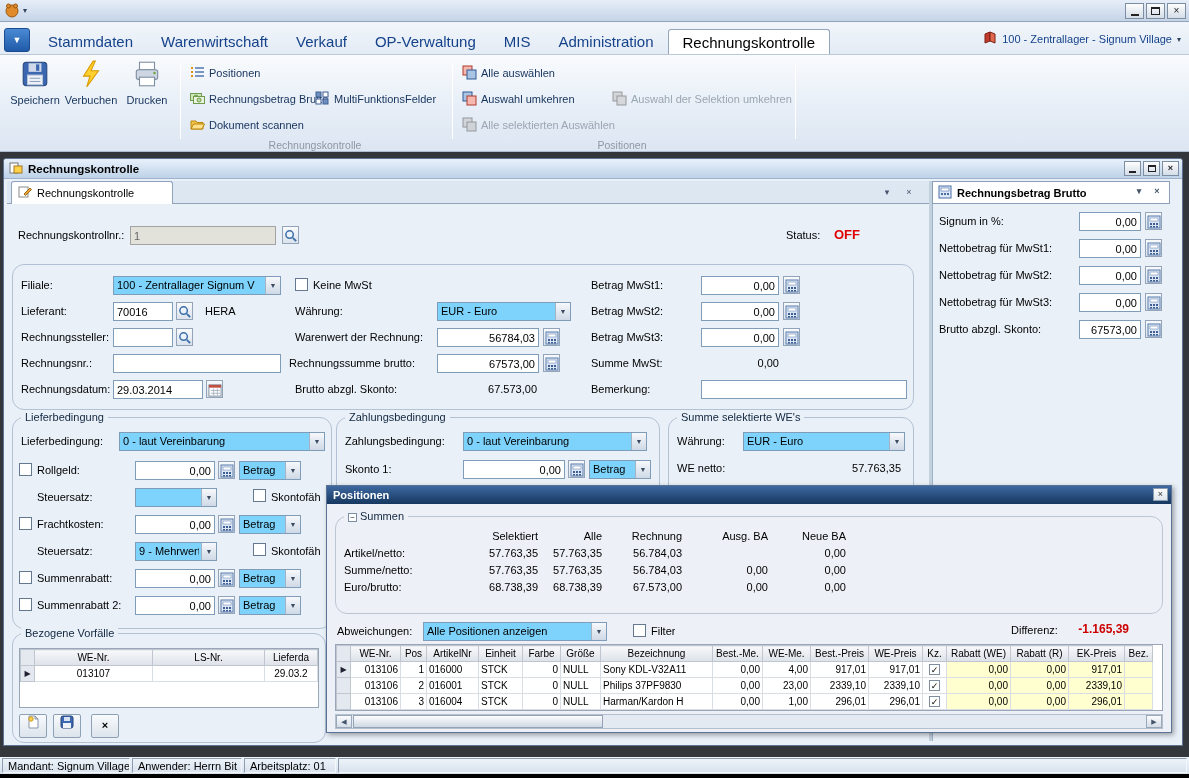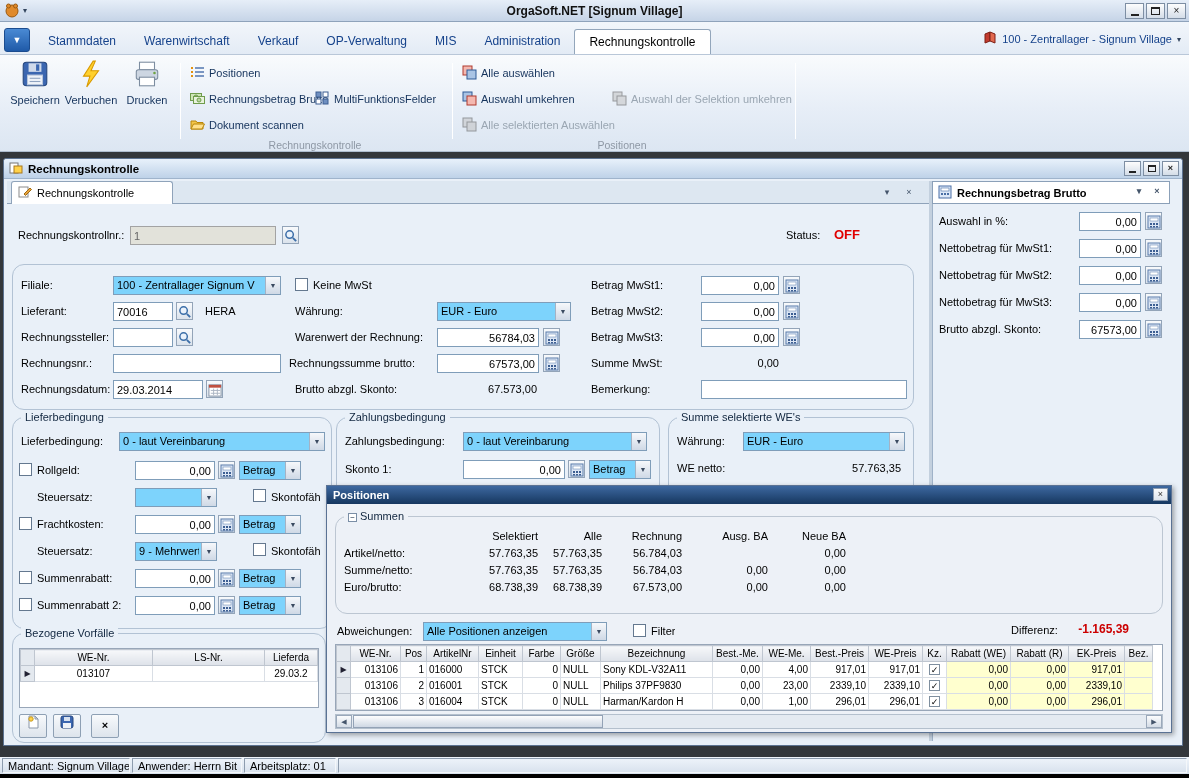--- a/index.html
+++ b/index.html
@@ -15,21 +15,21 @@
 .caret{font-size:8px;color:#33455e}
 .winbtns{position:absolute;right:3px;top:3px;display:flex;gap:2px;z-index:2}
 .wbtn{width:19px;height:16px;border:1px solid #7d8ea3;background:linear-gradient(#fdfdfd,#d4dde8);text-align:center;line-height:13px;font-size:10px;color:#222}
 .g-min{display:block;width:8px;height:2px;background:#222;margin:10px auto 0}
 .g-max{display:block;width:9px;height:8px;border:1px solid #222;border-top:2px solid #222;margin:3px auto 0}
 
 
 .tabsrow{left:0;top:22px;width:1189px;height:32px;background:linear-gradient(#f2f6fb,#e3ebf5)}
 .appbtn{position:absolute;left:4px;top:6px;width:26px;height:24px;border:1px solid #1b4c8f;border-radius:3px;background:linear-gradient(#4a8ad4,#1f5aa8);color:#fff;text-align:center;line-height:22px;font-size:9px}
 .rtabs{position:absolute;left:34px;bottom:0;display:flex;align-items:flex-end}
-.rtab{height:25px;line-height:25px;padding:0 14px;color:#15428b;font-size:12px;white-space:nowrap}
+.rtab{height:25px;line-height:25px;padding:0 14px;color:#15428b;font-size:15px;white-space:nowrap}
 .rtab.act{background:#fff;border:1px solid #93a6bb;border-bottom:none;border-radius:3px 3px 0 0;color:#000;z-index:2}
 .ctx{position:absolute;right:8px;top:6px;height:22px;display:flex;align-items:center;gap:5px;color:#15428b}
 
 
 .ribbon{left:0;top:54px;width:1189px;height:98px;background:linear-gradient(#f9fbfd,#e7eef7 55%,#dce6f2);border-top:1px solid #b9c7d8;border-bottom:1px solid #aebdcf}
 .vdiv{position:absolute;top:8px;height:76px;width:1px;background:#c7d3e1;border-right:1px solid #fff}
 .bigb{position:absolute;top:4px;width:54px;height:76px;text-align:center;color:#15335c;cursor:default}
 .bigb .bl{display:block;margin-top:3px}
 .icb{position:absolute;height:20px;display:flex;align-items:center;gap:4px;color:#15335c;white-space:nowrap}
 .icb.gray{color:#9aa6b2}
@@ -132,21 +132,20 @@
 
 
 .statusbar{left:0;top:757px;width:1189px;height:17px;background:linear-gradient(#f0f5fb,#d6e0ec);display:flex;align-items:center;gap:2px;padding:0 2px}
 .spanel{height:15px;line-height:14px;padding:0 5px;border:1px solid;border-color:#8d9cae #f4f7fa #f4f7fa #8d9cae;white-space:nowrap;overflow:hidden}
 .blackstrip{left:0;top:774px;width:1189px;height:4px;background:#000}
 </style>
 </head>
 <body>
 
 <div class="a titlebar">
-  <span class="tt">OrgaSoft.NET [Signum Village]</span>
   <div class="qat">
     <span><svg width="16" height="16" viewBox="0 0 16 16">
           <circle cx="8" cy="9" r="6" fill="#e08a2c" stroke="#9c5a10"></circle>
           <circle cx="4.5" cy="4" r="2" fill="#e08a2c" stroke="#9c5a10"></circle>
           <circle cx="11.5" cy="4" r="2" fill="#e08a2c" stroke="#9c5a10"></circle>
         </svg></span>
     <span class="caret">▾</span>
   </div>
   <div class="winbtns">
     <span class="wbtn">
@@ -325,21 +324,21 @@
           <rect x="6" y="8" width="2" height="2" fill="#4a6fa5"></rect>
           <rect x="9" y="8" width="2" height="2" fill="#4a6fa5"></rect>
         </svg></span>
     <span>Rechnungsbetrag Brutto</span>
     <span class="flatb" style="left:198px;top:2px">▾</span>
     <span class="flatb" style="left:216px;top:2px">×</span>
   </div>
   <div class="splitter"></div>
 
   <div class="panebody">
-    <span class="lb" style="left:6px;top:11px">Auswahl in %:</span>
+    <span class="lb" style="left:6px;top:11px">Signum in %:</span>
     <input class="in num" style="left: 146px; top: 8px; width: 62px;" value="0,00">
     <span class="ib" style="left:212px;top:8px"><svg width="14" height="14" viewBox="0 0 14 14">
           <rect x="1" y="1" width="12" height="12" fill="#dce6f4" stroke="#5a7cab"></rect>
           <rect x="3" y="3" width="8" height="3" fill="#fff" stroke="#5a7cab" stroke-width="0.5"></rect>
           <rect x="3" y="8" width="2" height="2" fill="#3c5e92"></rect>
           <rect x="6" y="8" width="2" height="2" fill="#3c5e92"></rect>
           <rect x="9" y="8" width="2" height="2" fill="#3c5e92"></rect>
           <rect x="3" y="11" width="2" height="1.5" fill="#3c5e92"></rect>
           <rect x="6" y="11" width="2" height="1.5" fill="#3c5e92"></rect>
           <rect x="9" y="11" width="2" height="1.5" fill="#3c5e92"></rect>

